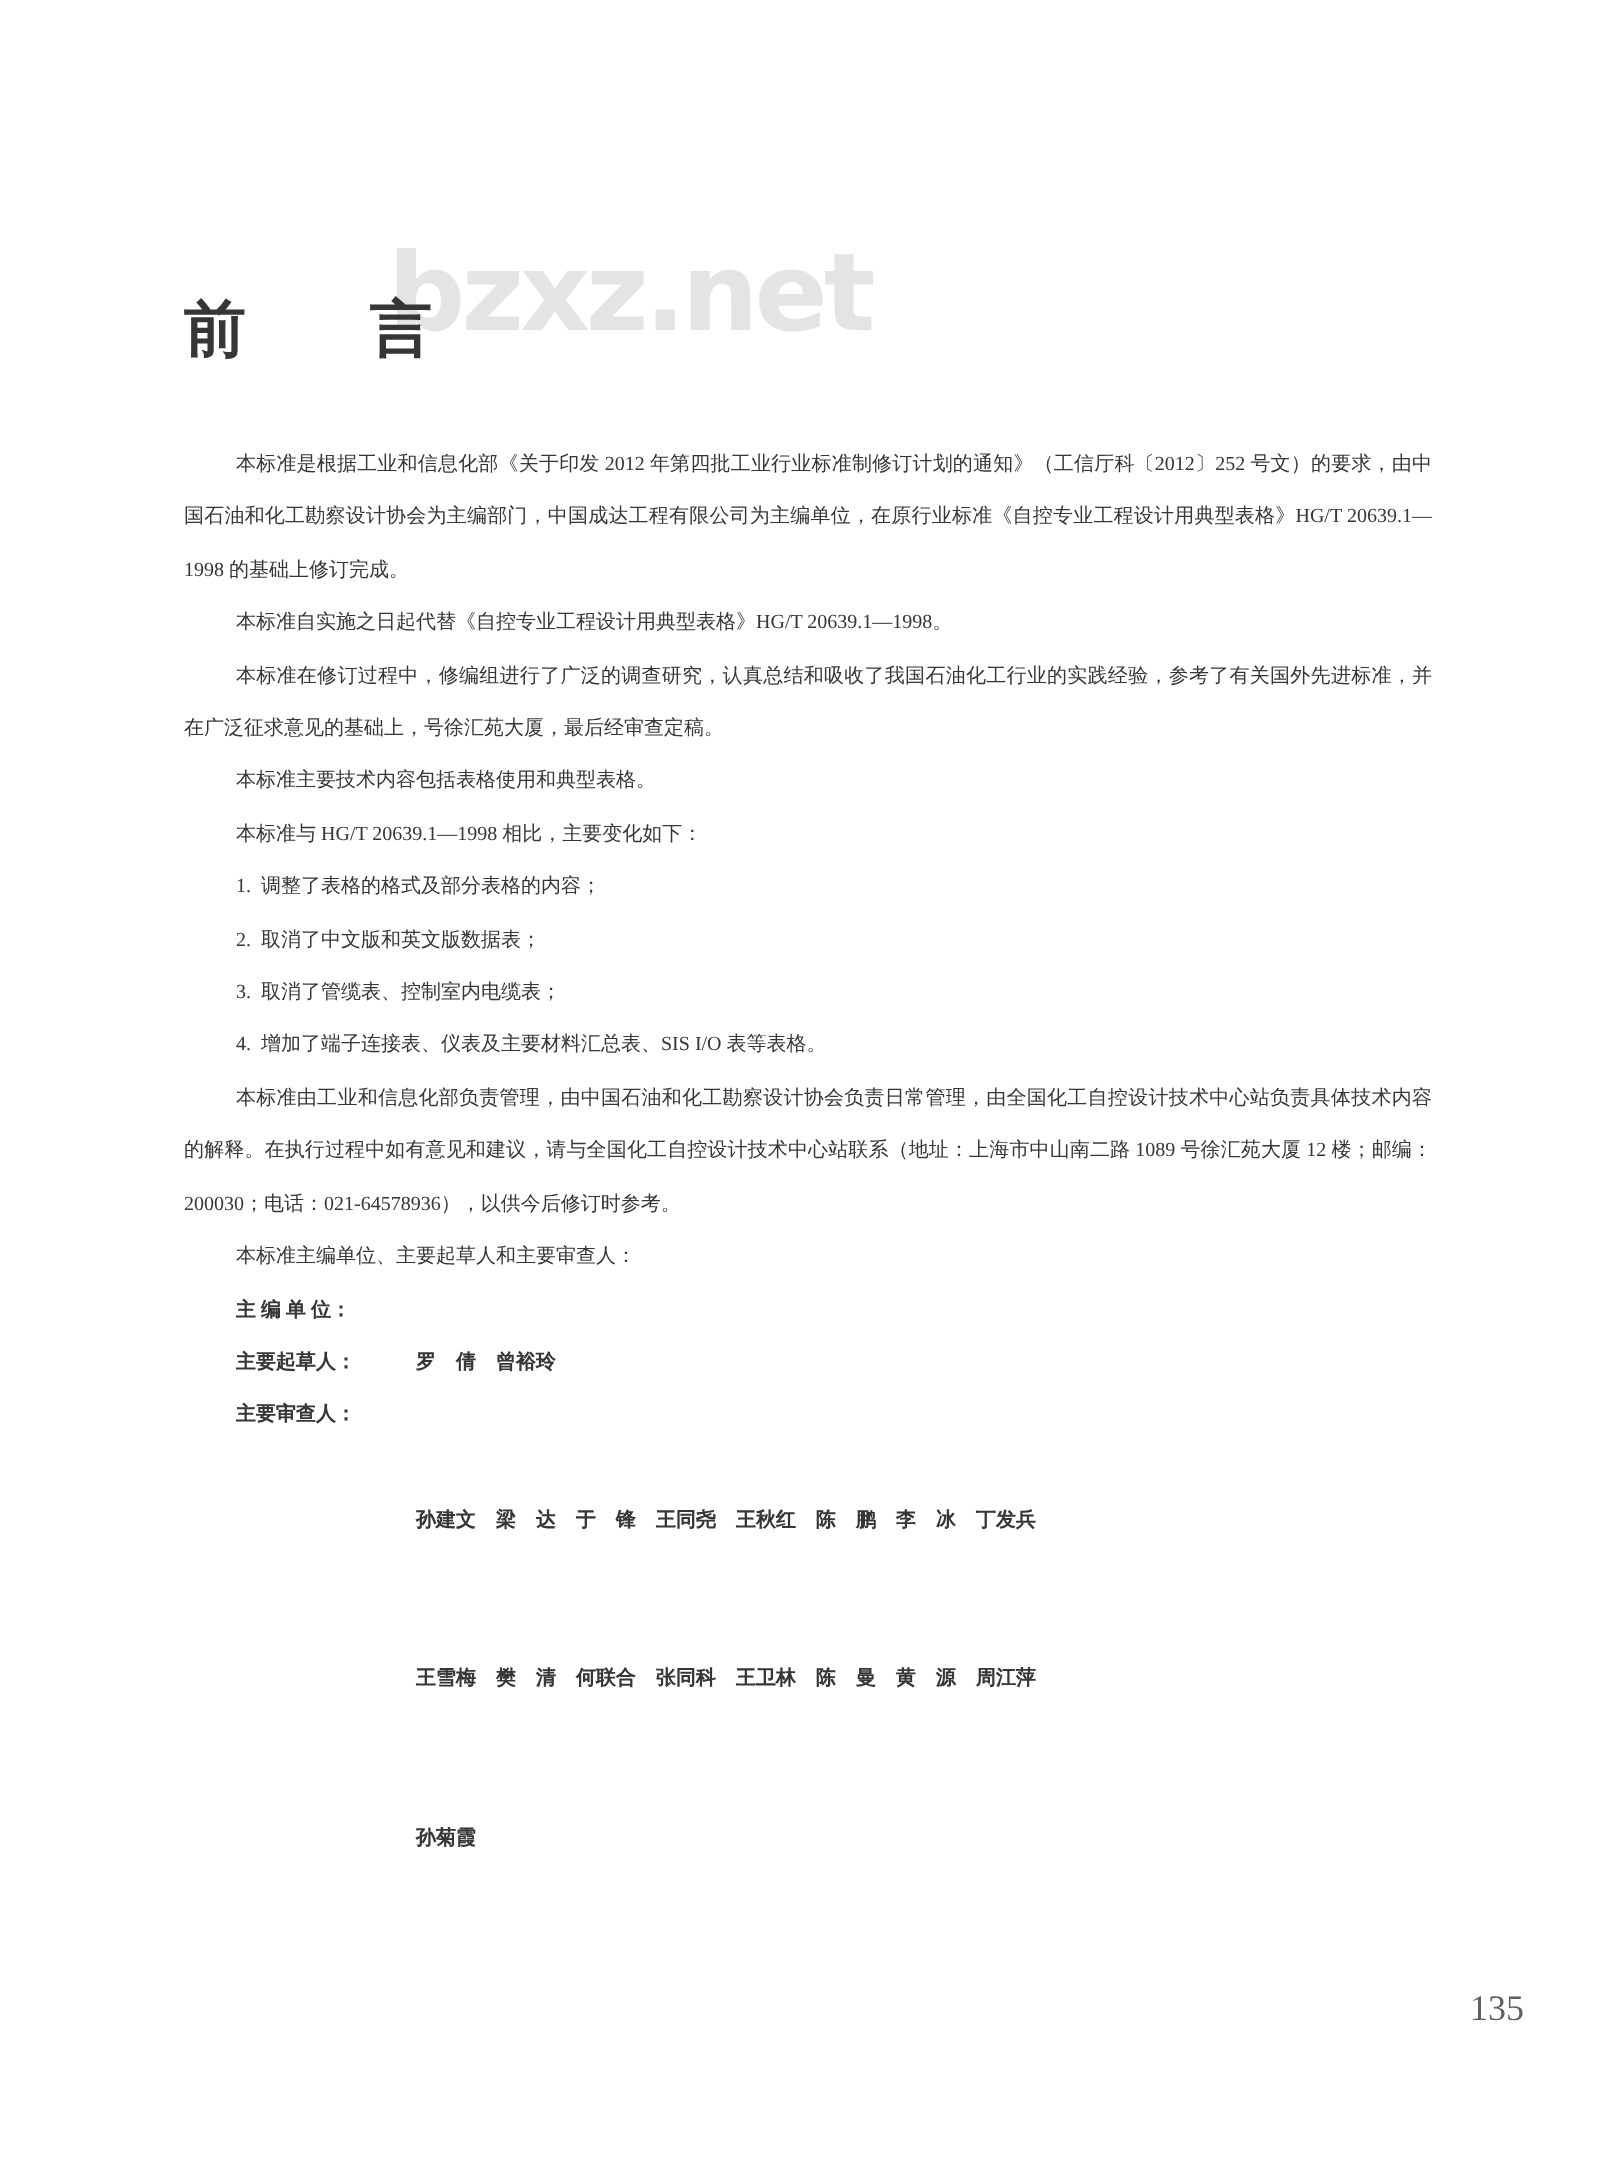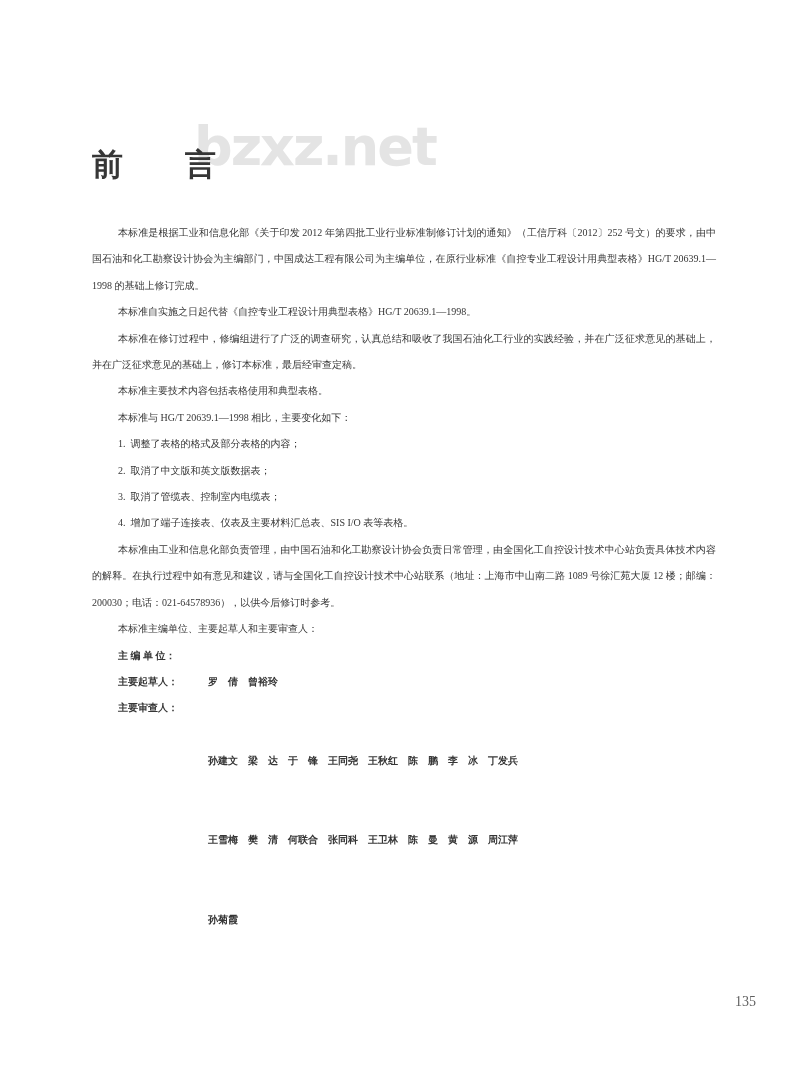--- a/index.html
+++ b/index.html
@@ -60,38 +60,38 @@
     flex: 0 0 auto;
     width: 90px;
     white-space: pre;
   }
   .credit-value { flex: 1 1 auto; white-space: pre; }
   .credit-value .name-line { white-space: pre; }
   .page-number {
     position: absolute;
     left: 735px;
     top: 994px;
-    font-size: 14px;
+    font-size: 18px;
     color: var(--color-page_number, #5f5f5f);
     z-index: 1;
   }
 </style>
 </head>
 <body>
 
 <div class="page">
 
   <div class="watermark">bzxz.net</div>
 
   <h1 class="title">前　　言</h1>
 
   <div class="body">
     <p class="para">本标准是根据工业和信息化部《关于印发 2012 年第四批工业行业标准制修订计划的通知》（工信厅科〔2012〕252 号文）的要求，由中国石油和化工勘察设计协会为主编部门，中国成达工程有限公司为主编单位，在原行业标准《自控专业工程设计用典型表格》HG/T 20639.1—1998 的基础上修订完成。</p>
     <p class="para">本标准自实施之日起代替《自控专业工程设计用典型表格》HG/T 20639.1—1998。</p>
-    <p class="para">本标准在修订过程中，修编组进行了广泛的调查研究，认真总结和吸收了我国石油化工行业的实践经验，并在广泛征求意见的基础上，并在广泛征求意见的基础上，修订本标准，最后经审查定稿。</p>
+    <p class="para">本标准在修订过程中，修编组进行了广泛的调查研究，认真总结和吸收了我国石油化工行业的实践经验，参考了有关国外先进标准，并在广泛征求意见的基础上，号徐汇苑大厦，最后经审查定稿。</p>
     <p class="para">本标准主要技术内容包括表格使用和典型表格。</p>
     <p class="para">本标准与 HG/T 20639.1—1998 相比，主要变化如下：</p>
     <p class="para">1. 调整了表格的格式及部分表格的内容；</p>
     <p class="para">2. 取消了中文版和英文版数据表；</p>
     <p class="para">3. 取消了管缆表、控制室内电缆表；</p>
     <p class="para">4. 增加了端子连接表、仪表及主要材料汇总表、SIS I/O 表等表格。</p>
     <p class="para">本标准由工业和信息化部负责管理，由中国石油和化工勘察设计协会负责日常管理，由全国化工自控设计技术中心站负责具体技术内容的解释。在执行过程中如有意见和建议，请与全国化工自控设计技术中心站联系（地址：上海市中山南二路 1089 号徐汇苑大厦 12 楼；邮编：200030；电话：021-64578936），以供今后修订时参考。</p>
     <p class="para">本标准主编单位、主要起草人和主要审查人：</p>
 
     <div class="credit-row">

